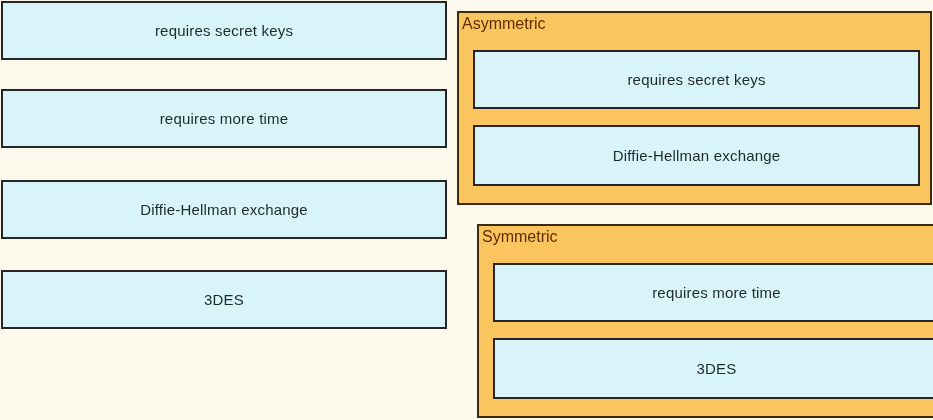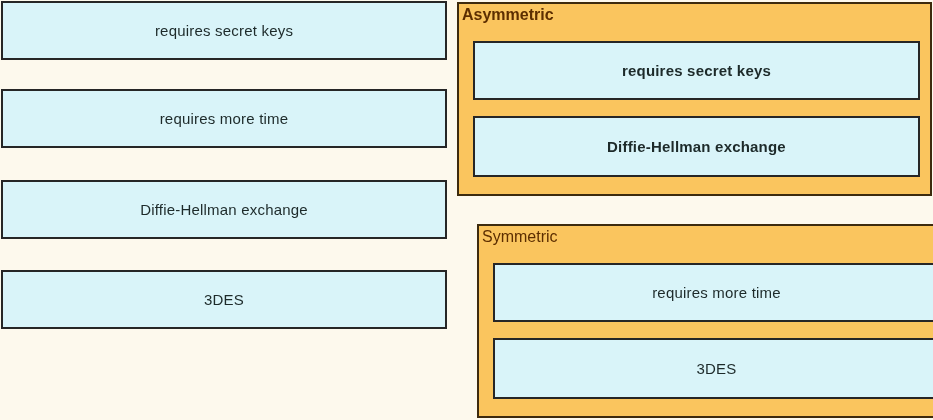--- a/index.html
+++ b/index.html
@@ -44,21 +44,21 @@
 
   
   .zone {
     position: absolute;
     left: 457px;
     width: 475px;
     height: 194px;
     background: var(--zone-bg);
     border: 2px solid var(--zone-border);
   }
-  .zone.z0 { top: 2px; font-weight: bold; }
+  .zone.z0 { top: 11px; }
   .zone.z1 { top: 224px; margin-left: 20px; }
   .zone-title {
     position: absolute;
     top: 1px; left: 3px;
     color: var(--zone-label);
     font-size: 16px;
     line-height: 20px;
   }
   
   .zone .item { left: 14px; width: 447px; height: 59px; }

